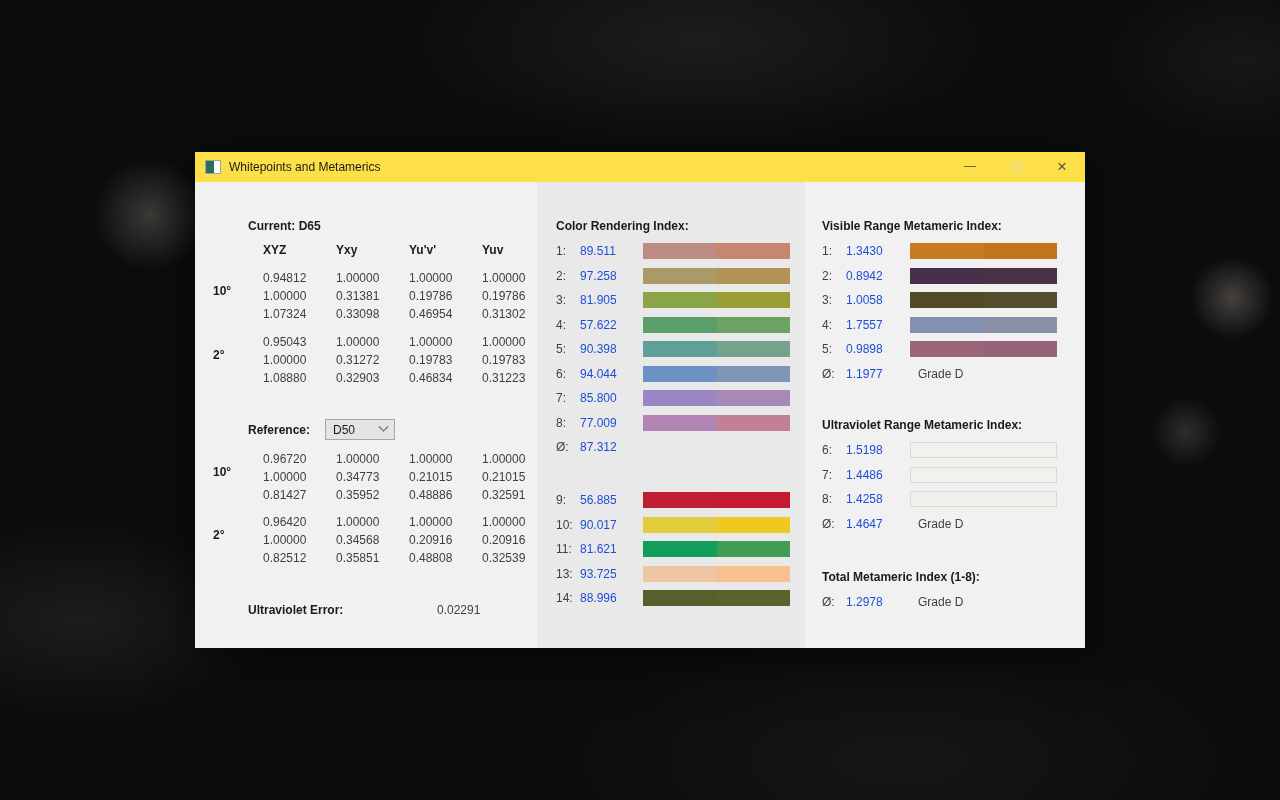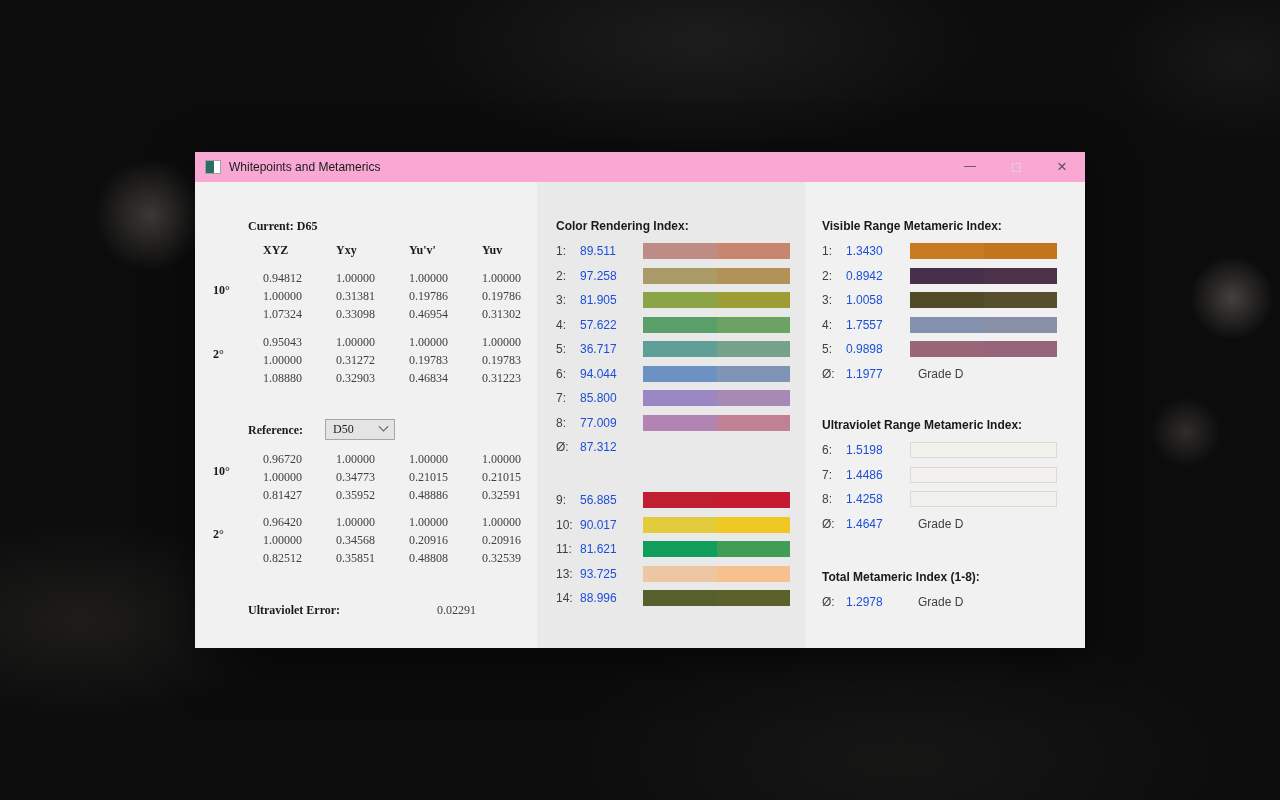--- a/index.html
+++ b/index.html
@@ -14,42 +14,42 @@
       radial-gradient(ellipse 420px 160px at 700px 40px, rgba(80,78,76,.25), rgba(0,0,0,0) 70%),
       radial-gradient(ellipse 300px 140px at 80px 620px, rgba(90,86,80,.22), rgba(0,0,0,0) 70%),
       radial-gradient(ellipse 500px 200px at 900px 760px, rgba(70,68,64,.18), rgba(0,0,0,0) 70%),
       radial-gradient(ellipse 200px 120px at 1240px 60px, rgba(60,58,56,.25), rgba(0,0,0,0) 70%);
   }
   .window {
     position:absolute; left:195px; top:152px; width:890px; height:496px;
     background:#f1f1f1; box-shadow:0 10px 40px rgba(0,0,0,.55);
   }
   .titlebar {
-    position:relative; height:30px; background:#f9a8d4;
+    position:relative; height:30px; background:#fde047;
     display:flex; align-items:center;
   }
   .app-icon {
     width:16px; height:14px; margin-left:10px;
     border:1px solid #9aa5a4;
     background:linear-gradient(to right, #2e6b62 0 58%, #ffffff 58%);
     display:inline-block;
   }
   .title-text { margin-left:8px; font-size:12px; color:#1a1a1a; }
   .win-controls { position:absolute; right:0; top:0; height:30px; display:flex; }
   .win-btn { width:46px; height:30px; display:flex; align-items:center; justify-content:center; }
   .min-glyph { font-size:12px; color:#555; line-height:1; transform:translateY(-1px); }
   .max-glyph { width:9px; height:9px; border:1px solid #d6d6d6; }
   .close-glyph { font-size:17px; color:#555; line-height:1; transform:translateY(-1px); }
 
   .content { position:relative; width:100%; height:466px; }
   .bold { font-weight:bold; color:#1a1a1a; }
   .val { color:#404040; }
 
   
-  .left-panel { position:absolute; left:0; top:0; width:342px; height:478px; font-size:12px;font-family:Liberation Serif, serif; }
+  .left-panel { position:absolute; left:0; top:0; width:342px; height:478px; font-size:12px; }
   .abs { position:absolute; }
   .val-group { position:absolute; left:0; right:0; height:43.5px; }
   .row-label { position:absolute; left:18px; top:0; height:100%; display:flex; align-items:center; font-weight:bold; color:#1a1a1a; }
   .cell { position:absolute; top:0; white-space:pre-line; line-height:18px; color:#404040; }
   .c1 { left:68px; } .c2 { left:141px; } .c3 { left:214px; } .c4 { left:287px; }
   .hdr { font-weight:bold; color:#1a1a1a; white-space:nowrap; }
 
   .dropdown {
     position:absolute; left:130px; top:237px; width:70px; height:21px;
     background:#e4e4e4; border:1px solid #a6a6a6;
@@ -222,21 +222,21 @@
         <div class="mrow">
           <span class="rlabel">4:</span>
           <span class="rvalue">57.622</span>
           <span class="swatch">
               <span class="half" style="background-color: rgb(90, 159, 105);"></span>
               <span class="half" style="background-color: rgb(106, 163, 98);"></span>
             </span>
         </div>
         <div class="mrow">
           <span class="rlabel">5:</span>
-          <span class="rvalue">36.717</span>
+          <span class="rvalue">90.398</span>
           <span class="swatch">
               <span class="half" style="background-color: rgb(96, 158, 152);"></span>
               <span class="half" style="background-color: rgb(118, 162, 140);"></span>
             </span>
         </div>
         <div class="mrow">
           <span class="rlabel">6:</span>
           <span class="rvalue">94.044</span>
           <span class="swatch">
               <span class="half" style="background-color: rgb(108, 146, 196);"></span>

